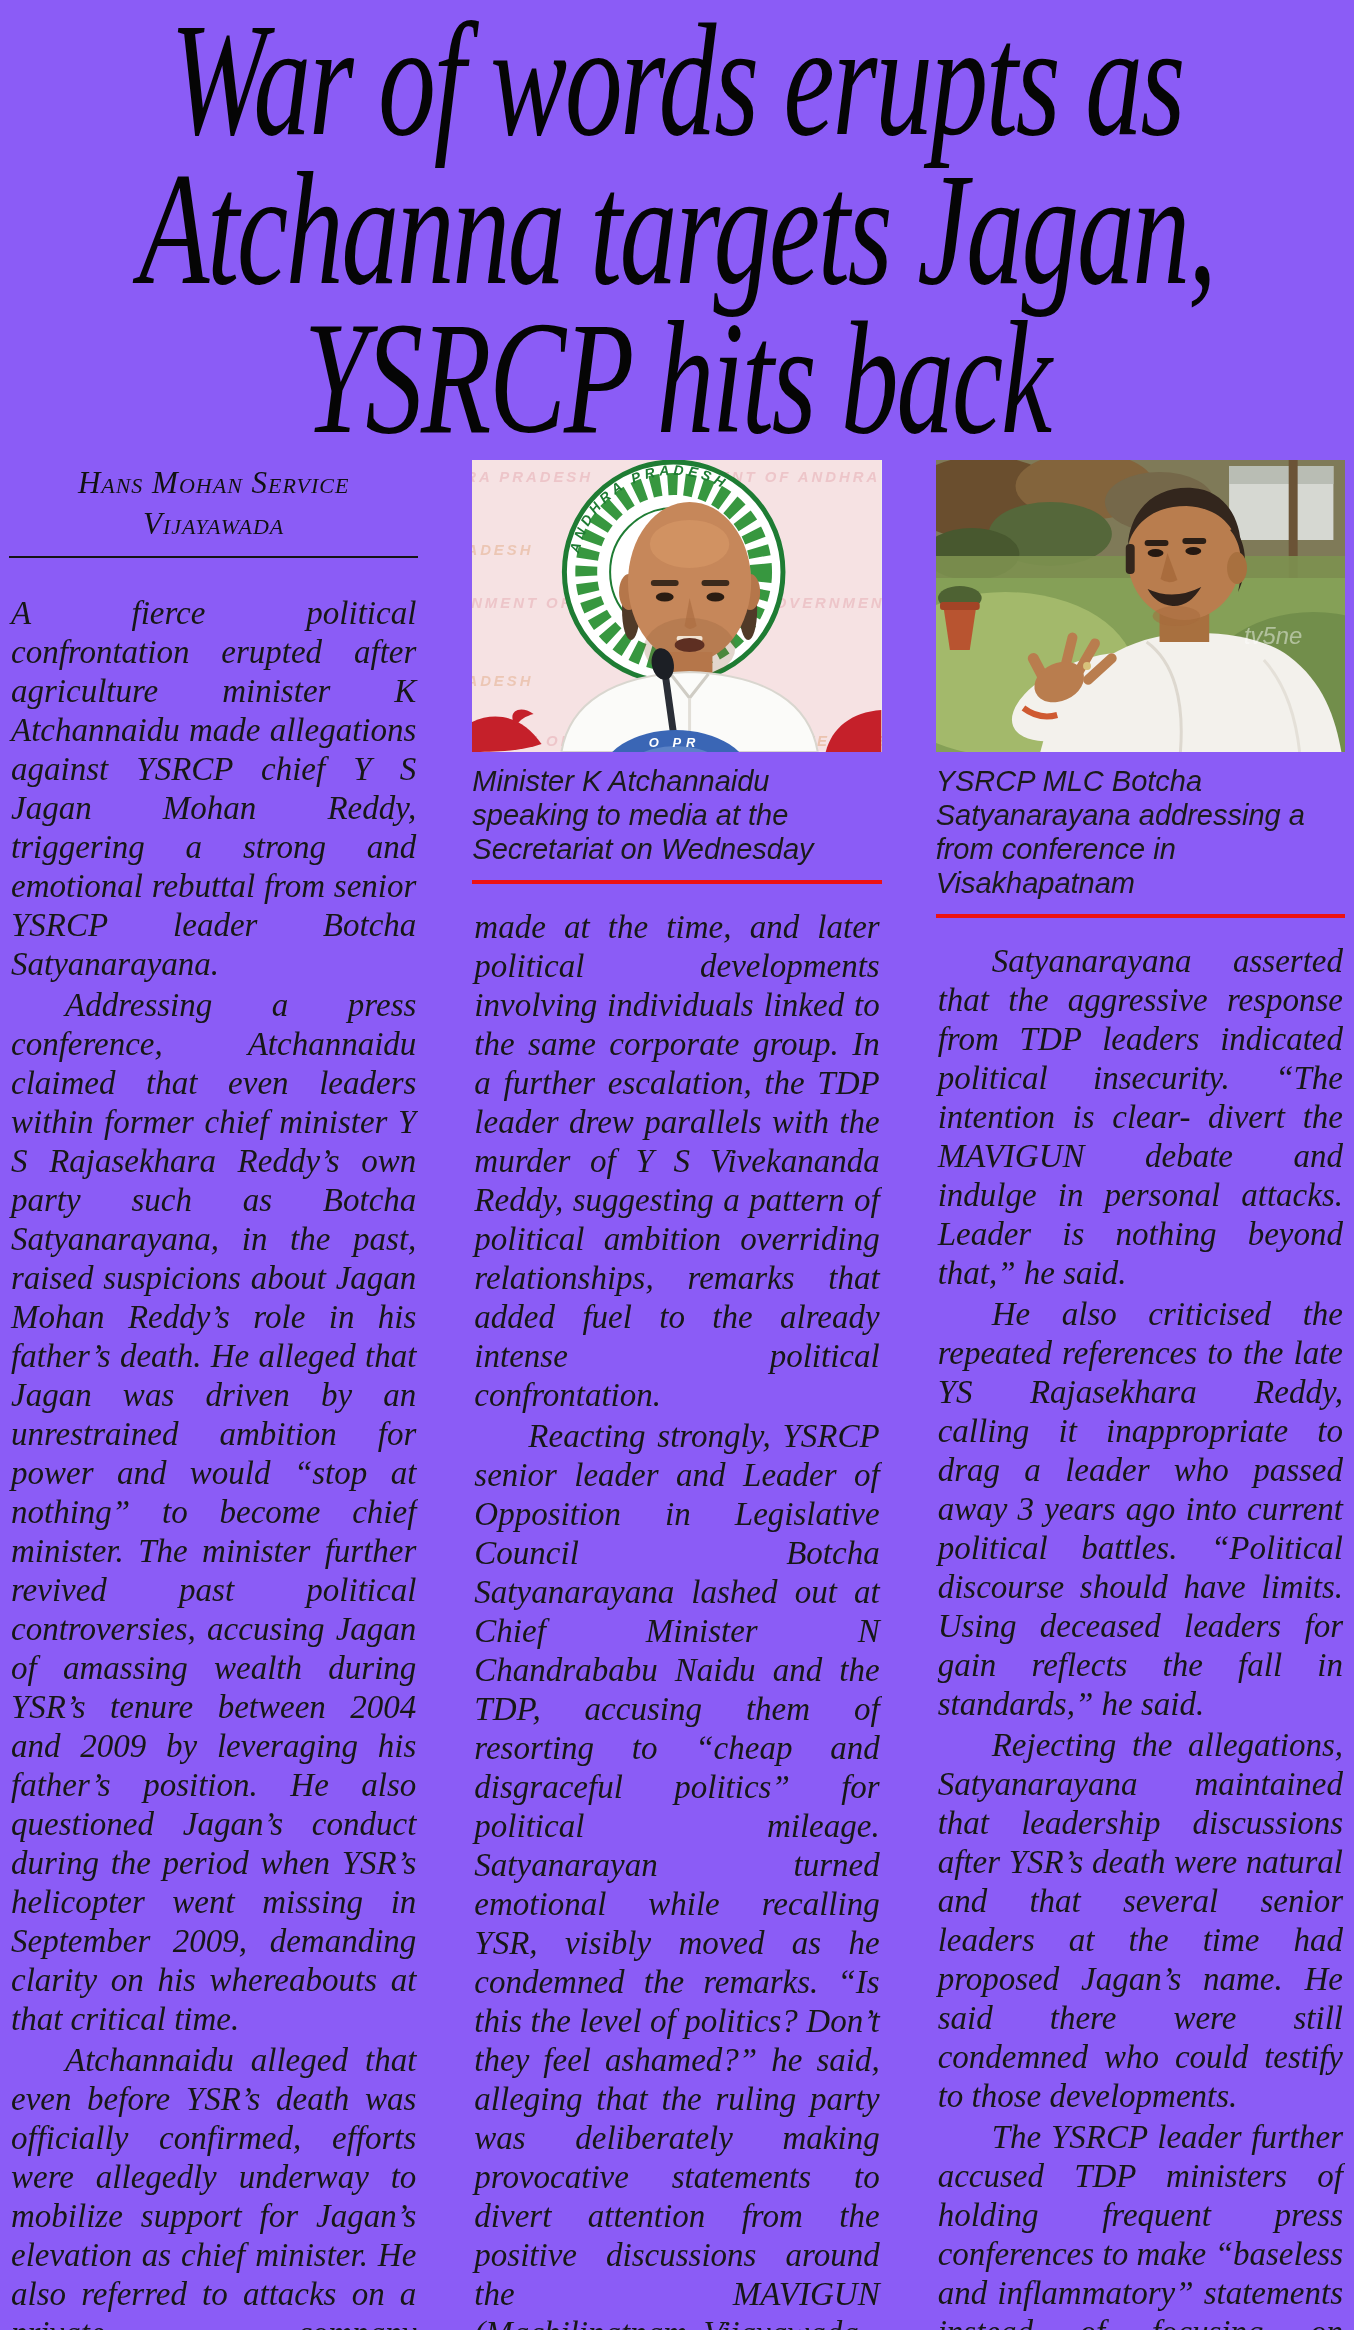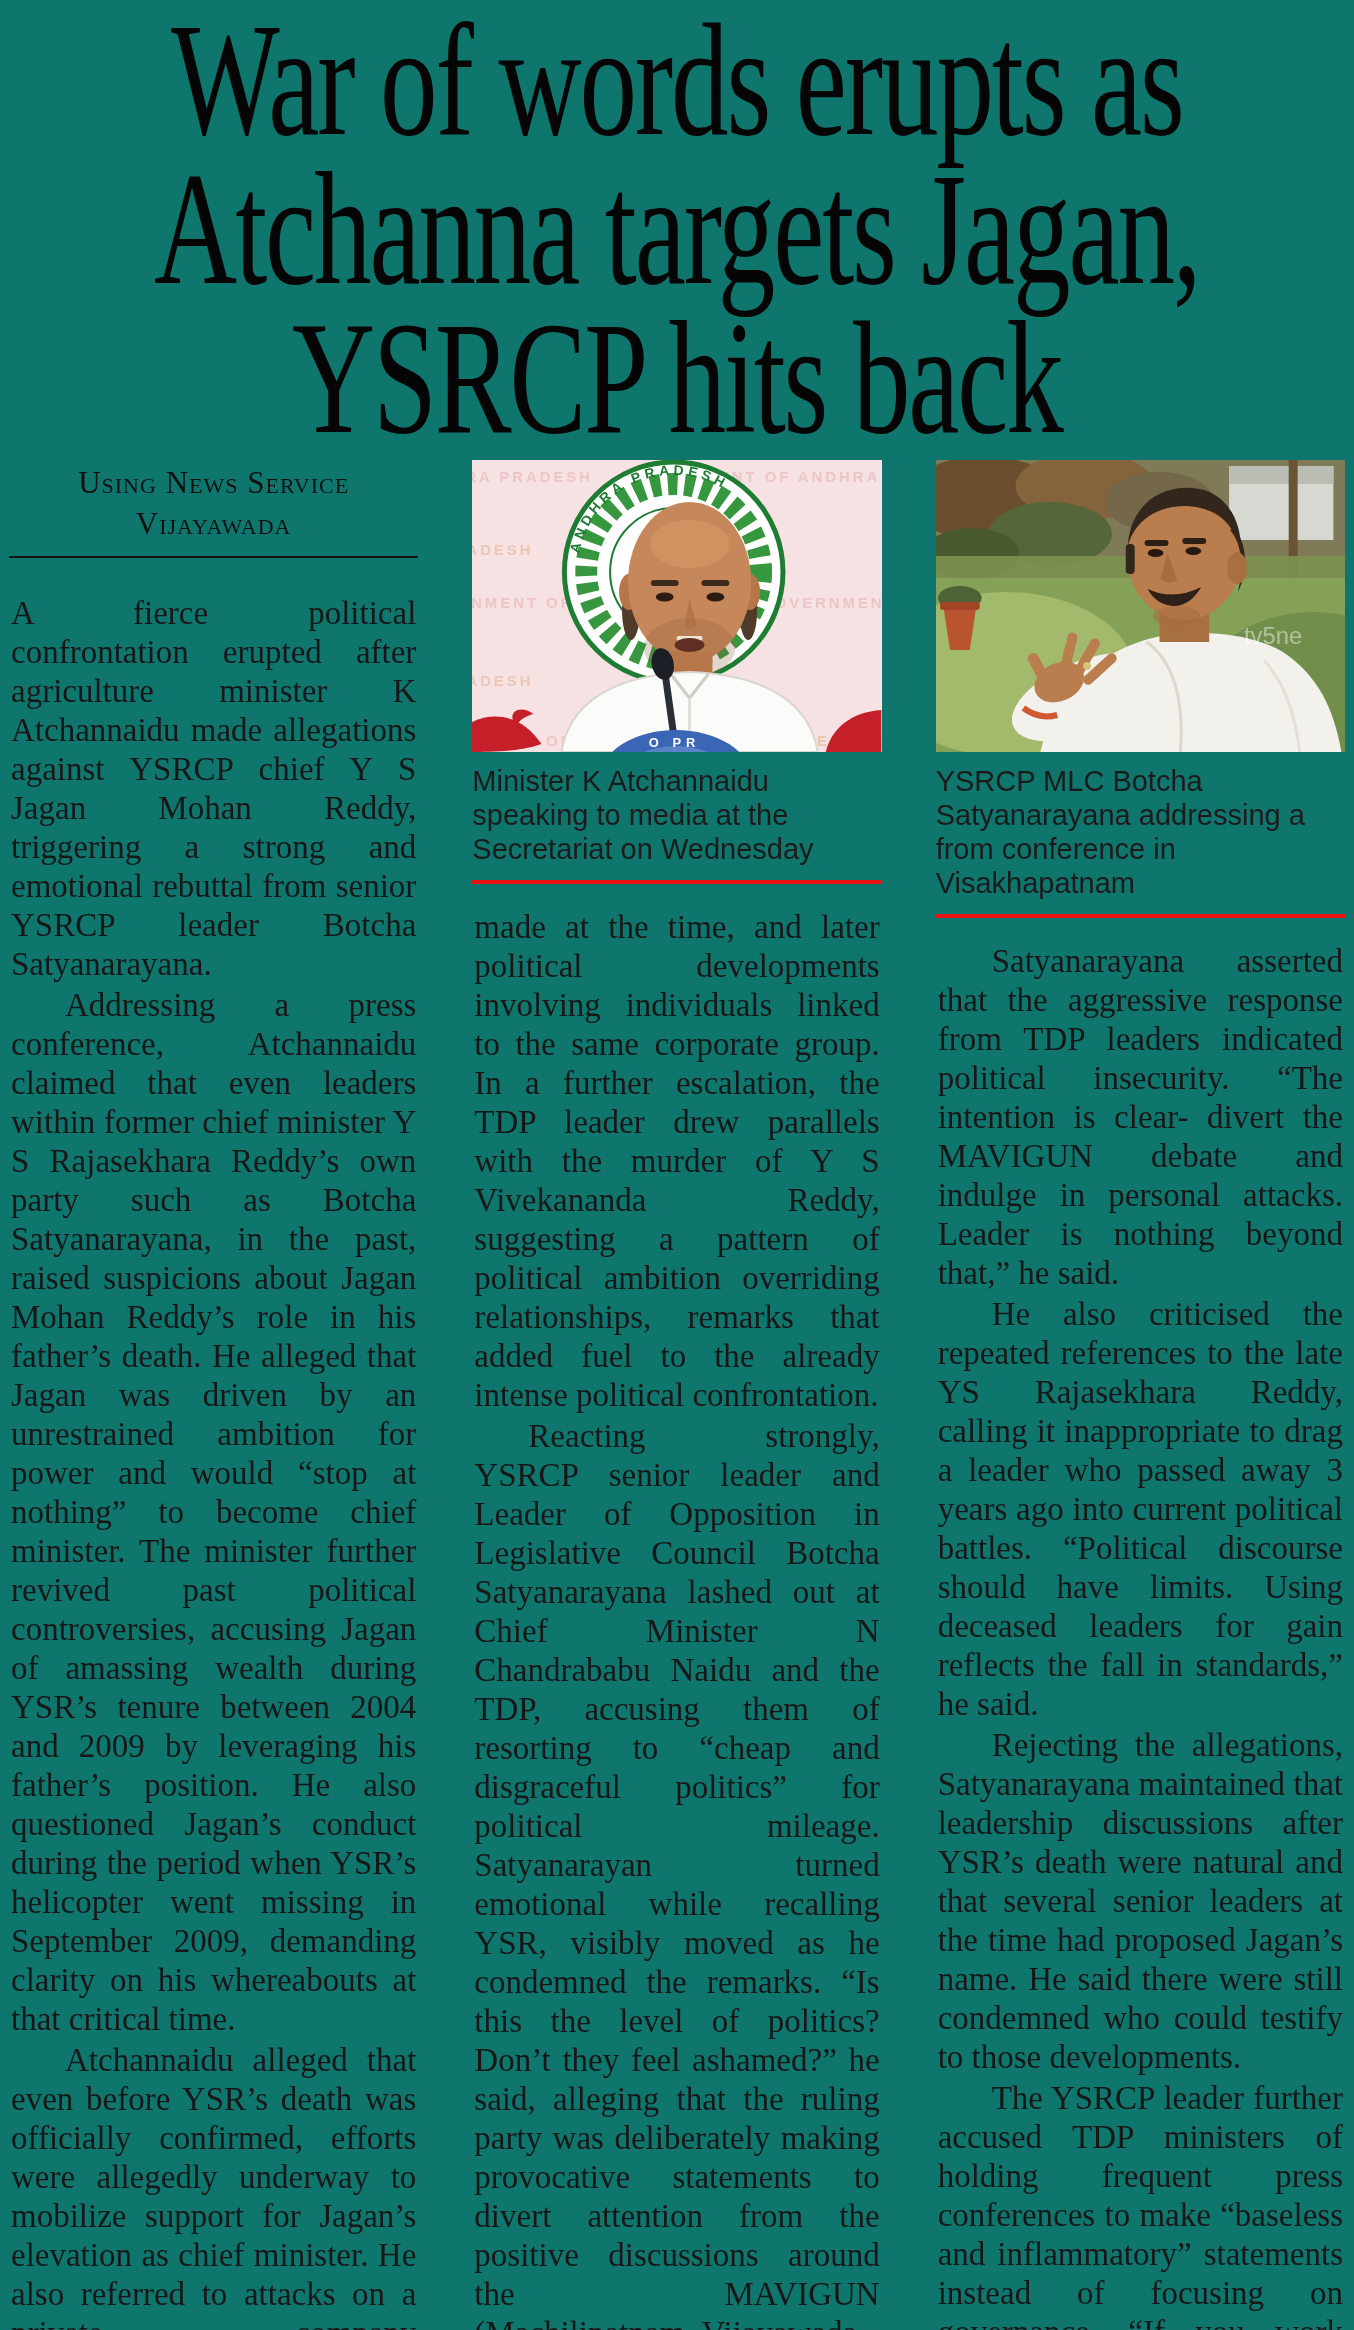--- a/index.html
+++ b/index.html
@@ -1,19 +1,20 @@
 <!DOCTYPE html>
 <html><head>
 <meta charset="utf-8">
 <style>
   html,body{margin:0;padding:0;background:#ffffff;}
   .page{
     position:relative;width:1354px;height:2330px;overflow:hidden;
-    background:#0f766e;color:#1a1a1a;
+    background:#8b5cf6;color:#1a1a1a;
     font-family:"Liberation Serif", serif;
+    font-style:italic;
   }
   
   .headline{padding-top:6px;height:452px;overflow:visible;}
   .headline-inner{width:1880px;transform:scaleX(0.72);transform-origin:0 0;}
   .headline-line{
     font-size:160px;line-height:149px;font-weight:400;letter-spacing:-3px;
     text-align:center;white-space:nowrap;color:#050505;
   }
   
   .columns{display:flex;gap:54px;padding:0 9px;margin-top:2px;height:1870px;}
@@ -50,21 +51,21 @@
       <div class="headline-line">War of words erupts as</div>
       <div class="headline-line">Atchanna targets Jagan,</div>
       <div class="headline-line">YSRCP hits back</div>
     </div>
   </div>
 
   <div class="columns">
 
     <div class="col">
       <div class="byline">
-        <div>Using News Service</div>
+        <div>Hans Mohan Service</div>
         <div>Vijayawada</div>
       </div>
       <hr class="byline-rule">
       <div class="body-text">
         <p>A fierce political confrontation erupted after agriculture minister K Atchannaidu made allegations against YSRCP chief Y S Jagan Mohan Reddy, triggering a strong and emotional rebuttal from senior YSRCP leader Botcha Satyanarayana.</p>
         <p class="indent">Addressing a press conference, Atchannaidu claimed that even leaders within former chief minister Y S Rajasekhara Reddy’s own party such as Botcha Satyanarayana, in the past, raised suspicions about Jagan Mohan Reddy’s role in his father’s death. He alleged that Jagan was driven by an unrestrained ambition for power and would “stop at nothing” to become chief minister. The minister further revived past political controversies, accusing Jagan of amassing wealth during YSR’s tenure between 2004 and 2009 by leveraging his father’s position. He also questioned Jagan’s conduct during the period when YSR’s helicopter went missing in September 2009, demanding clarity on his whereabouts at that critical time.</p>
         <p class="indent">Atchannaidu alleged that even before YSR’s death was officially confirmed, efforts were allegedly underway to mobilize support for Jagan’s elevation as chief minister. He also referred to attacks on a private company establishments following allegations</p>
       </div>
     </div>
 

